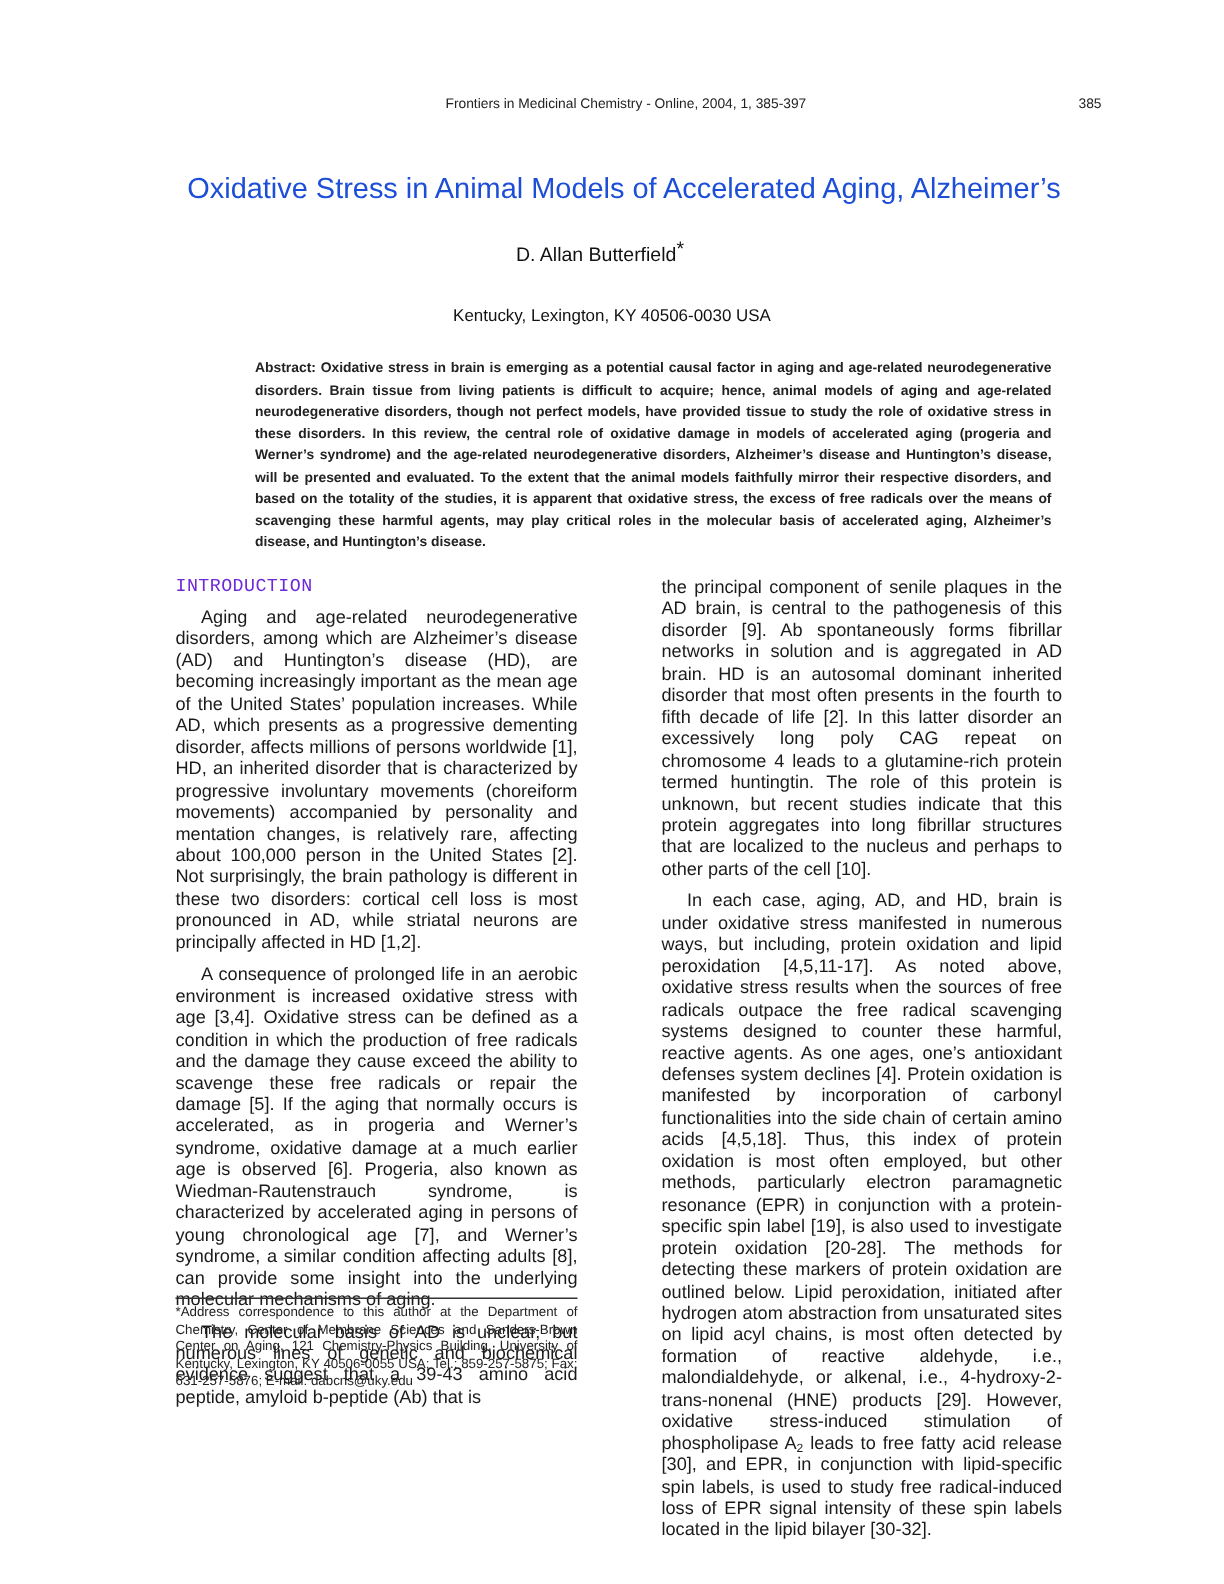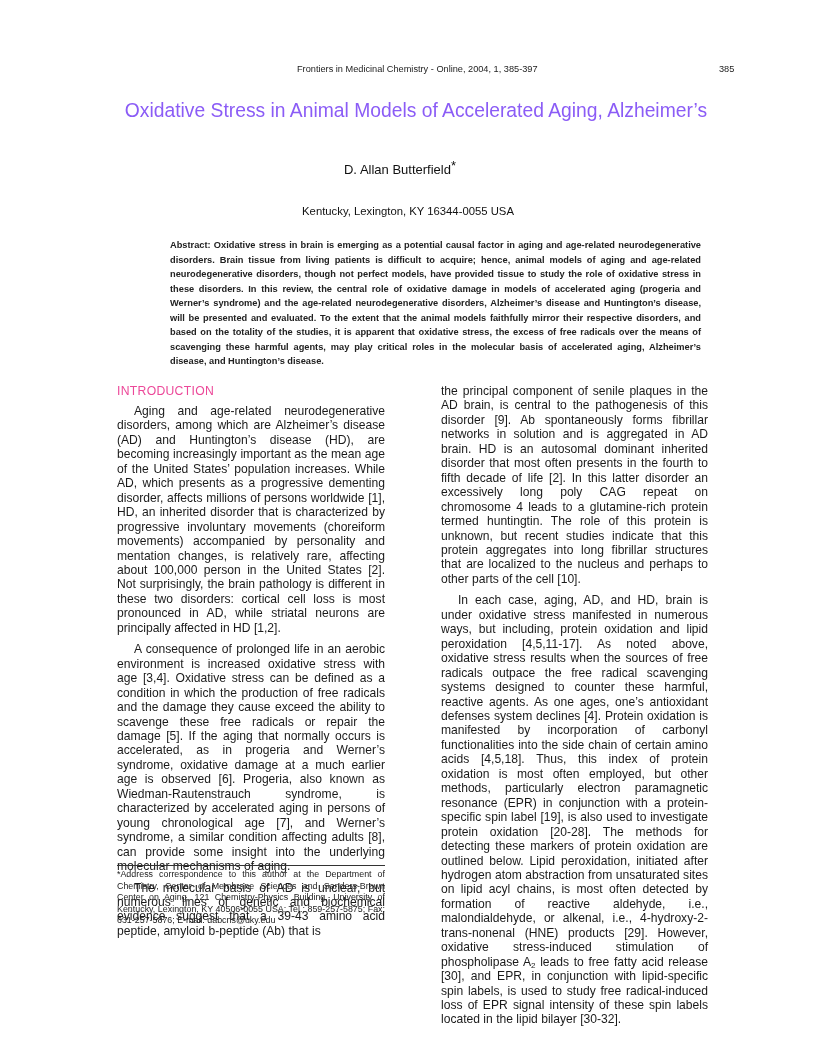--- a/index.html
+++ b/index.html
@@ -1,32 +1,32 @@
 <!DOCTYPE html>
 <html><head>
 <meta charset="utf-8">
 <style>
   html, body { margin: 0; padding: 0; background: #ffffff; }
   body { width: 816px; height: 1056px; position: relative; overflow: hidden; color: #1a1a1a; font-family: "Liberation Sans", sans-serif; }
   .abs { position: absolute; }
   .running-head { top: 64px; left: 0; width: 816px; font-size: 9.2px; color: #222; }
   .running-head .journal { position: absolute; left: 297px; top: 0; }
   .running-head .page-num { position: absolute; left: 719px; top: 0; }
-  .title { top: 99px; left: 100px; width: 632px; text-align: center; font-size: 19.3px; line-height: 23px; color: #8b5cf6; }
+  .title { top: 115px; left: 100px; width: 632px; text-align: center; font-size: 19.3px; line-height: 23px; color: #1d4ed8; }
   .author { top: 162px; left: 0; width: 800px; text-align: center; font-size: 13px; color: #111; }
   .author sup { font-size: 13px; vertical-align: 4px; line-height: 0; }
   .affil { top: 204px; left: 112px; width: 592px; text-align: center; font-size: 11.3px; line-height: 15px; color: #111; }
   .abstract { top: 238px; left: 170px; width: 531px; font-size: 9.25px; line-height: 14.5px; text-align: justify; color: #222; font-weight: bold; }
   .col { font-size: 12.1px; line-height: 14.45px; text-align: justify; color: #1a1a1a; }
   .col-left { top: 384px; left: 117px; width: 268px; }
   .col-right { top: 384px; left: 441px; width: 267px; }
   .col p { margin: 0; text-indent: 17px; }
   .col p + p { margin-top: 7px; }
   .col p.noindent { text-indent: 0; }
-  .section-heading { font-size: 12.2px; letter-spacing: 0.3px; margin: 0 0 6px 0; line-height: 14px; font-weight: normal; color: #ec4899; }
+  .section-heading { font-size: 12.2px; letter-spacing: 0.3px; margin: 0 0 6px 0; line-height: 14px; font-weight: normal; color: #6d28d9; font-family: Liberation Mono, monospace; }
   .footnote-rule { top: 865px; left: 117px; width: 268px; border-top: 1px solid #333; height: 0; }
   .footnote { top: 869px; left: 117px; width: 268px; font-size: 8.9px; line-height: 11.6px; text-align: justify; color: #222; }
   sub.a2 { font-size: 8px; vertical-align: -2px; line-height: 0; }
 </style>
 </head>
 <body>
 
 <div class="abs running-head">
   <span class="journal">Frontiers in Medicinal Chemistry - Online, 2004, 1, 385-397</span>
   <span class="page-num">385</span>
@@ -34,21 +34,21 @@
 
 <div class="abs title">
   <div>Oxidative Stress in Animal Models of Accelerated Aging, Alzheimer’s</div>
 </div>
 
 <div class="abs author">
   <span>D. Allan Butterfield</span><sup>*</sup>
 </div>
 
 <div class="abs affil">
-  <div>Kentucky, Lexington, KY 16344-0055 USA</div>
+  <div>Kentucky, Lexington, KY 40506-0030 USA</div>
 </div>
 
 <div class="abs abstract">Abstract: Oxidative stress in brain is emerging as a potential causal factor in aging and age-related neurodegenerative disorders. Brain tissue from living patients is difficult to acquire; hence, animal models of aging and age-related neurodegenerative disorders, though not perfect models, have provided tissue to study the role of oxidative stress in these disorders. In this review, the central role of oxidative damage in models of accelerated aging (progeria and Werner’s syndrome) and the age-related neurodegenerative disorders, Alzheimer’s disease and Huntington’s disease, will be presented and evaluated. To the extent that the animal models faithfully mirror their respective disorders, and based on the totality of the studies, it is apparent that oxidative stress, the excess of free radicals over the means of scavenging these harmful agents, may play critical roles in the molecular basis of accelerated aging, Alzheimer’s disease, and Huntington’s disease.</div>
 
 <div class="abs col col-left">
   <h2 class="section-heading">INTRODUCTION</h2>
   <p>Aging and age-related neurodegenerative disorders, among which are Alzheimer’s disease (AD) and Huntington’s disease (HD), are becoming increasingly important as the mean age of the United States’ population increases. While AD, which presents as a progressive dementing disorder, affects millions of persons worldwide [1], HD, an inherited disorder that is characterized by progressive involuntary movements (choreiform movements) accompanied by personality and mentation changes, is relatively rare, affecting about 100,000 person in the United States [2]. Not surprisingly, the brain pathology is different in these two disorders: cortical cell loss is most pronounced in AD, while striatal neurons are principally affected in HD [1,2].</p>
   <p>A consequence of prolonged life in an aerobic environment is increased oxidative stress with age [3,4]. Oxidative stress can be defined as a condition in which the production of free radicals and the damage they cause exceed the ability to scavenge these free radicals or repair the damage [5]. If the aging that normally occurs is accelerated, as in progeria and Werner’s syndrome, oxidative damage at a much earlier age is observed [6]. Progeria, also known as Wiedman-Rautenstrauch syndrome, is characterized by accelerated aging in persons of young chronological age [7], and Werner’s syndrome, a similar condition affecting adults [8], can provide some insight into the underlying molecular mechanisms of aging.</p>
   <p>The molecular basis of AD is unclear, but numerous lines of genetic and biochemical evidence suggest that a 39-43 amino acid peptide, amyloid b-peptide (Ab) that is</p>
 </div>

